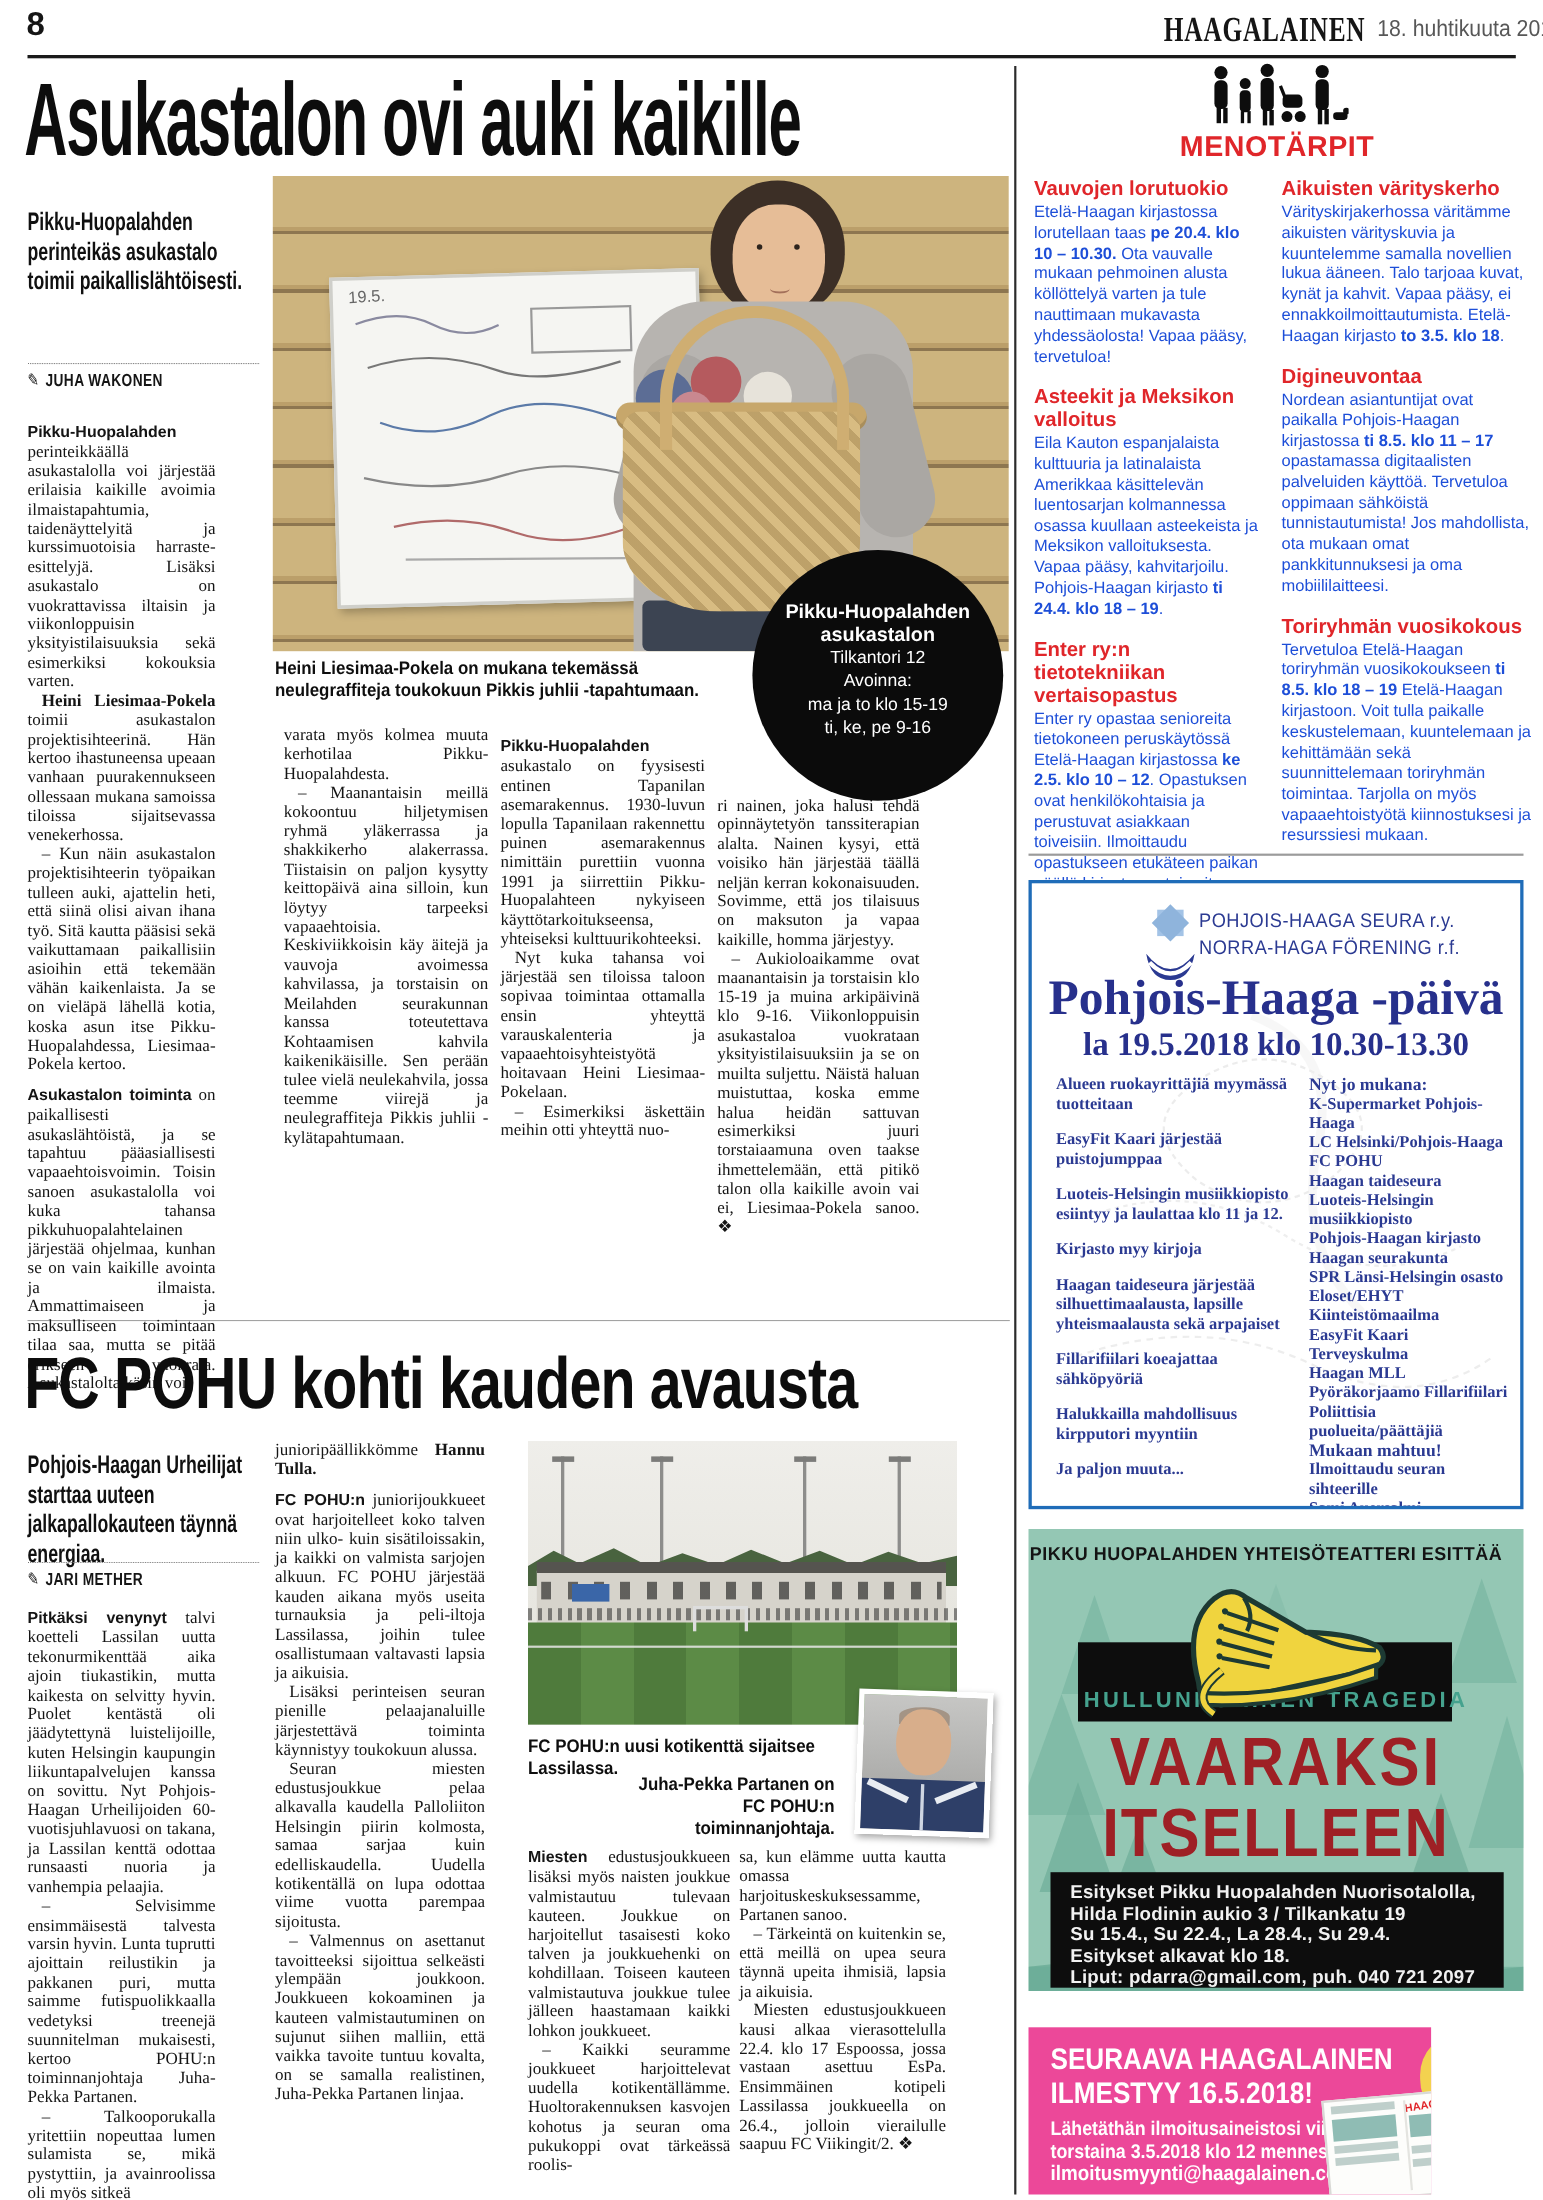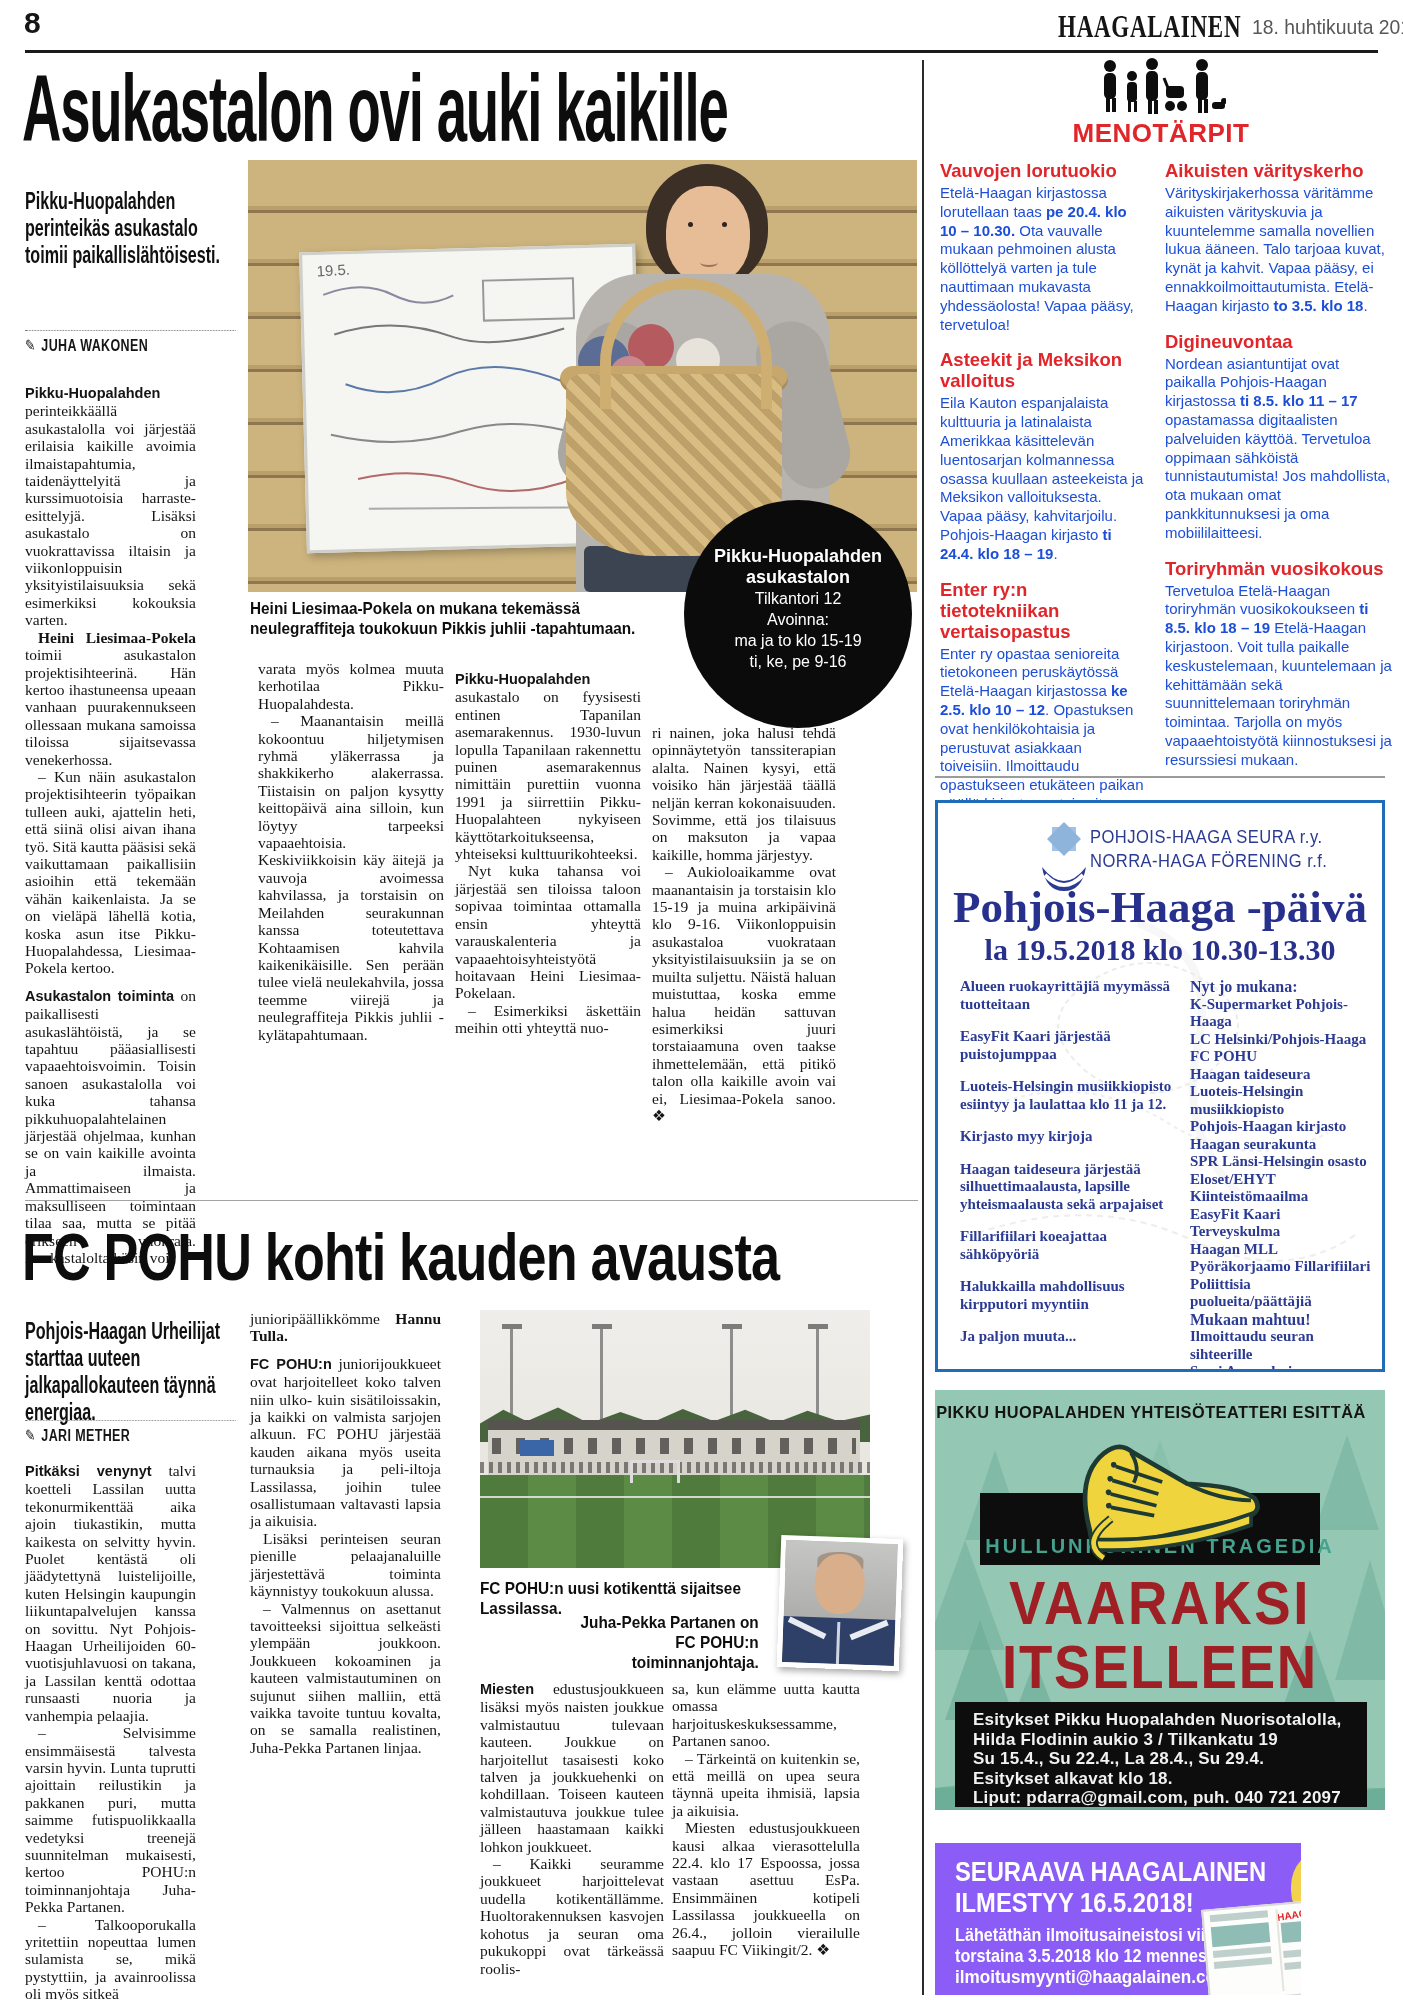--- a/index.html
+++ b/index.html
@@ -116,21 +116,21 @@
           font:700 20px/1 "Liberation Sans",sans-serif;letter-spacing:3px}
   .th-t1{left:0;top:182px;width:450px;text-align:center;color:#9e2025;
          font:800 62px/1 "Liberation Sans",sans-serif;letter-spacing:3px;transform:scaleX(.88);transform-origin:center top}
   .th-t2{left:0;top:246px;width:450px;text-align:center;color:#9e2025;
          font:800 62px/1 "Liberation Sans",sans-serif;letter-spacing:2px;transform:scaleX(.88);transform-origin:center top}
   .th-box{left:20px;top:312px;width:412px;height:105px;background:#0d0d0d;color:#f2f2f2;
           padding:8px 0 0 18px;box-sizing:border-box;font:700 17px/19.5px "Liberation Sans",sans-serif;
           letter-spacing:.2px}
   .sneaker{left:112px;top:34px;transform:rotate(-9deg)}
   
-  .nextbox{left:935px;top:1843px;width:366px;height:152px;background:#8b5cf6;overflow:hidden;color:#fff}
+  .nextbox{left:935px;top:1843px;width:366px;height:152px;background:#ec4899;overflow:hidden;color:#fff}
   .nx-t{left:20px;top:14px;font:700 27px/31px "Liberation Sans",sans-serif;transform:scaleX(.88);transform-origin:left top;white-space:nowrap}
   .nx-b{left:20px;top:82px;font:700 18px/21px "Liberation Sans",sans-serif;transform:scaleX(.9);transform-origin:left top;white-space:nowrap}
   .nx-e{left:20px;top:124px;font:700 19px/1 "Liberation Sans",sans-serif;transform:scaleX(.9);transform-origin:left top;white-space:nowrap}
   .toon{left:270px;top:6px;width:175px;height:146px}
   .np{left:0;top:54px;width:152px;height:90px;background:#fdfdfb;border:2px solid #d9d9d6;transform:rotate(-5deg)}
   .npbar{background:#bfcfcb;height:7px;margin:4px 6px 0 6px}
   .npteal{background:#8fbcb4;height:20px;margin:5px 6px 0 6px}
   .nptitle{position:absolute;right:5px;top:5px;color:#e0262a;font:700 10px/1 "Liberation Sans",sans-serif;transform:rotate(-4deg)}
   .npcolsplit{position:absolute;left:72px;top:4px;bottom:4px;width:2px;background:#e4e4e0}
   .thair{left:86px;top:0;width:78px;height:82px;background:#f3d24f;border-radius:50% 50% 55% 55%}
@@ -448,20 +448,21 @@
     <div class="bind-list all">
         <p>– Selvisimme ensimmäisestä talvesta varsin hyvin. Lunta tuprutti ajoittain reilustikin ja pakkanen puri, mutta saimme futispuolikkaalla vedetyksi treenejä suunnitelman mukaisesti, kertoo POHU:n toiminnanjohtaja Juha-Pekka Partanen.</p>
         <p>– Talkooporukalla yritettiin nopeuttaa lumen sulamista se, mikä pystyttiin, ja avainroolissa oli myös sitkeä</p>
       </div>
   </div>
   <div class="abs body c2b">
     <p><span>junioripäällikkömme</span> <b>Hannu Tulla.</b></p>
     <p class="gap"><b class="blead">FC POHU:n</b> <span>juniorijoukkueet ovat harjoitelleet koko talven niin ulko- kuin sisätiloissakin, ja kaikki on valmista sarjojen alkuun. FC POHU järjestää kauden aikana myös useita turnauksia ja peli-iltoja Lassilassa, joihin tulee osallistumaan valtavasti lapsia ja aikuisia.</span></p>
     <div class="bind-list all">
         <p>Lisäksi perinteisen seuran pienille pelaajanaluille järjestettävä toiminta käynnistyy toukokuun alussa.</p>
+        <p>Seuran miesten edustusjoukkue pelaa alkavalla kaudella Palloliiton Helsingin piirin kolmosta, samaa sarjaa kuin edelliskaudella. Uudella kotikentällä on lupa odottaa viime vuotta parempaa sijoitusta.</p>
         <p>– Valmennus on asettanut tavoitteeksi sijoittua selkeästi ylempään joukkoon. Joukkueen kokoaminen ja kauteen valmistautuminen on sujunut siihen malliin, että vaikka tavoite tuntuu kovalta, on se samalla realistinen, Juha-Pekka Partanen linjaa.</p>
       </div>
   </div>
 
   <div class="abs photo2">
     <div class="abs pole" style="left:30px"></div>
     <div class="abs polebar" style="left:22px"></div>
     <div class="abs pole" style="left:120px"></div>
     <div class="abs polebar" style="left:112px"></div>
     <div class="abs pole" style="left:250px"></div>

